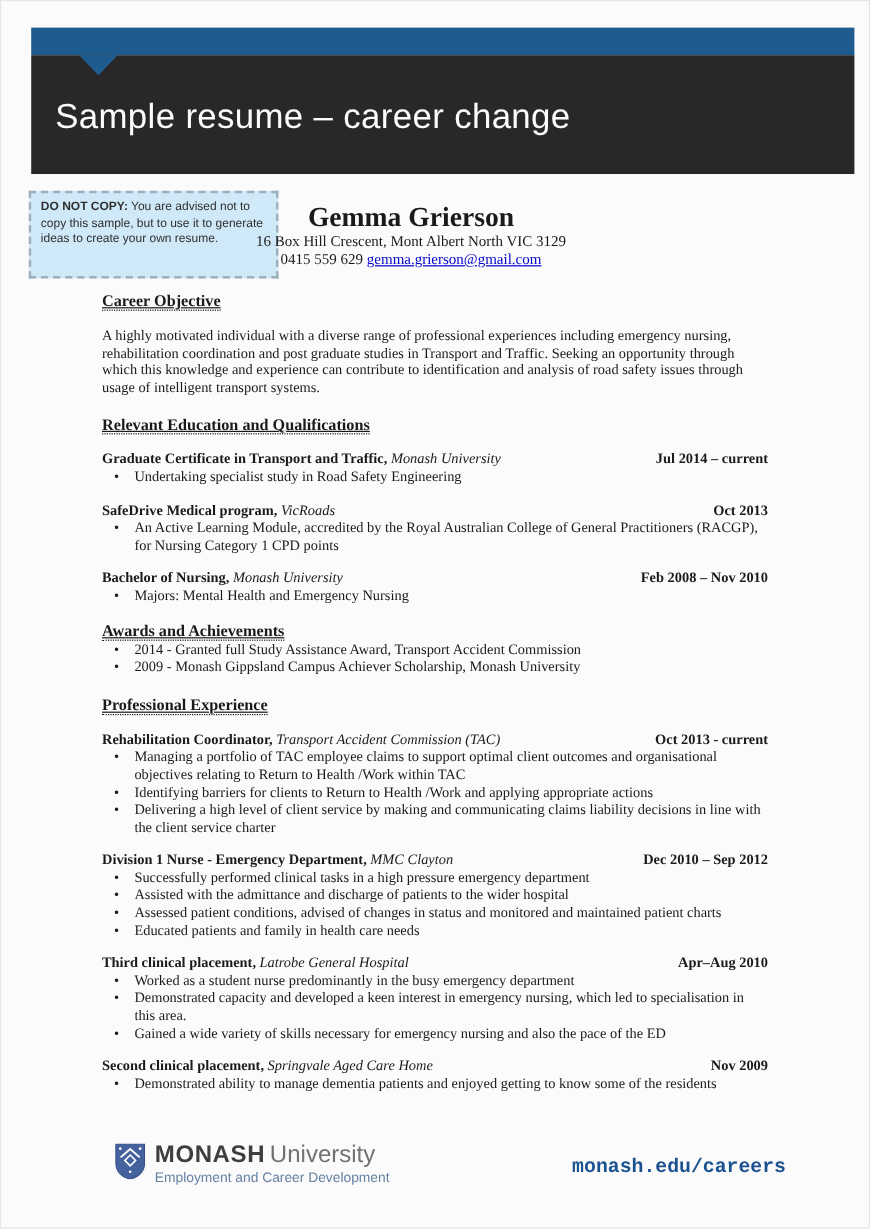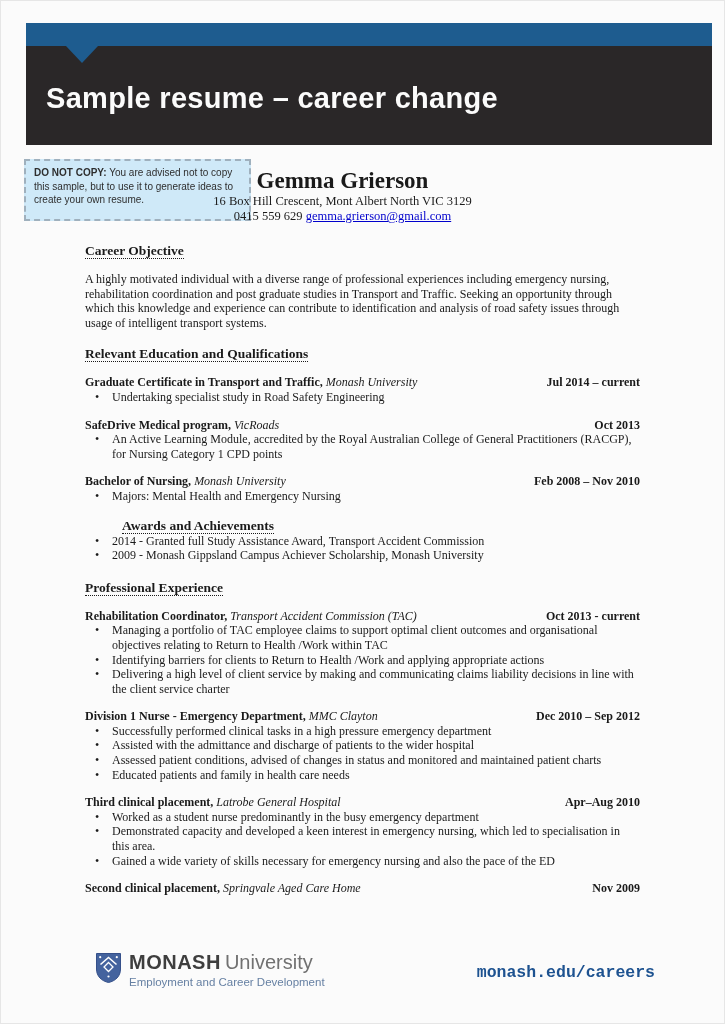--- a/index.html
+++ b/index.html
@@ -8,39 +8,39 @@
     background:#fbfbfb;color:#1a1a1a;
     font-family:"Liberation Serif",serif;
     box-shadow:inset 0 0 0 1px #e6e6e6;
   }
   
   .hdr-blue{position:absolute;left:26px;top:23px;width:686px;height:23px;background:#1e5c8f;}
   .hdr-dark{position:absolute;left:26px;top:46px;width:686px;height:99px;background:#2a2728;}
   .hdr-notch{position:absolute;left:66px;top:46px;width:0;height:0;
     border-left:16px solid transparent;border-right:16px solid transparent;border-top:17px solid #1e5c8f;}
   .hdr-title{position:absolute;left:46px;top:83px;
-    font-family:"Liberation Sans",sans-serif;font-weight:bold;font-size:29px;line-height:30px;
+    font-family:"Liberation Sans",sans-serif;font-weight:normal;font-size:29px;line-height:30px;
     color:#fbfbfb;letter-spacing:.3px;white-space:nowrap;}
   
-  .notice{position:absolute;left:24px;top:159px;width:227px;box-sizing:border-box;
-    background:#cfe9f8;border:2px dashed #9fb0bd;padding:5px 8px 12px;
+  .notice{position:absolute;left:24px;top:159px;width:208px;box-sizing:border-box;
+    background:#cfe9f8;border:2px dashed #9fb0bd;padding:5px 8px 23px;
     font-family:"Liberation Sans",sans-serif;font-size:10px;line-height:13.5px;color:#2e2e2e;}
   .notice b{font-weight:bold;}
   
   .contact{position:absolute;left:0;top:167px;width:685px;text-align:center;}
   .contact-name{font-size:23px;font-weight:bold;line-height:27px;}
   .contact-line{font-size:12.5px;line-height:15px;}
   .email-link{color:#0000cc;text-decoration:underline;cursor:pointer;}
   
   .main{position:absolute;left:85px;top:243px;width:555px;font-size:12px;line-height:14.6px;}
   h2{margin:0;font-size:13.5px;line-height:16px;font-weight:bold;}
-  h2 .u{border-bottom:1.5px dotted #1a1a1a;padding-bottom:0px;text-align:right;}
+  h2 .u{text-decoration:underline;border-bottom:1.5px dotted #1a1a1a;padding-bottom:0px;text-align:right;}
   .para{margin:13px 0 0;}
   .sec-edu{margin-top:16px;}
-  .sec-awd{margin-top:14px;margin-left:37px;}
+  .sec-awd{margin-top:14px;}
   .sec-exp{margin-top:17px;}
   .entry{margin-top:13px;}
   .entry-head{display:flex;justify-content:space-between;align-items:flex-end;}
   .entry-title b{font-weight:bold;}
   .entry-title i{font-style:italic;}
   .entry-date{font-weight:bold;white-space:nowrap;padding-left:10px;}
   ul.bullets{list-style:none;margin:0;padding:0;}
   ul.bullets li{position:relative;padding-left:27px;}
   ul.bullets li::before{content:"\2022";position:absolute;left:10px;top:0;}
   .awards-list{margin-top:14px;}
@@ -156,20 +156,23 @@
       <li>Demonstrated capacity and developed a keen interest in emergency nursing, which led to specialisation in this area.</li>
       <li>Gained a wide variety of skills necessary for emergency nursing and also the pace of the ED</li>
     </ul>
   </div>
 
   <div class="entry">
     <div class="entry-head">
       <span class="entry-title"><b>Second clinical placement,</b> <i>Springvale Aged Care Home</i></span>
       <span class="entry-date">Nov 2009</span>
     </div>
+    <ul class="bullets">
+      <li>Demonstrated ability to manage dementia patients and enjoyed getting to know some of the residents</li>
+    </ul>
   </div>
 
 </div>
 
 <div class="footer-logo">
   <span class="shield">
     <svg width="25" height="30" viewBox="0 0 25 30" aria-hidden="true">
       <path d="M0.5 0.5 H24.5 V16 C24.5 23.5 19.2 28 12.5 29.5 C5.8 28 0.5 23.5 0.5 16 Z" fill="#44639e" stroke="#35508a" stroke-width="1"></path>
       <path d="M4.5 11.5 L12.5 4.5 L20.5 11.5" fill="none" stroke="#ffffff" stroke-width="1.6"></path>
       <path d="M12.5 9.5 L17 14 L12.5 18.5 L8 14 Z" fill="none" stroke="#ffffff" stroke-width="1.3"></path>

